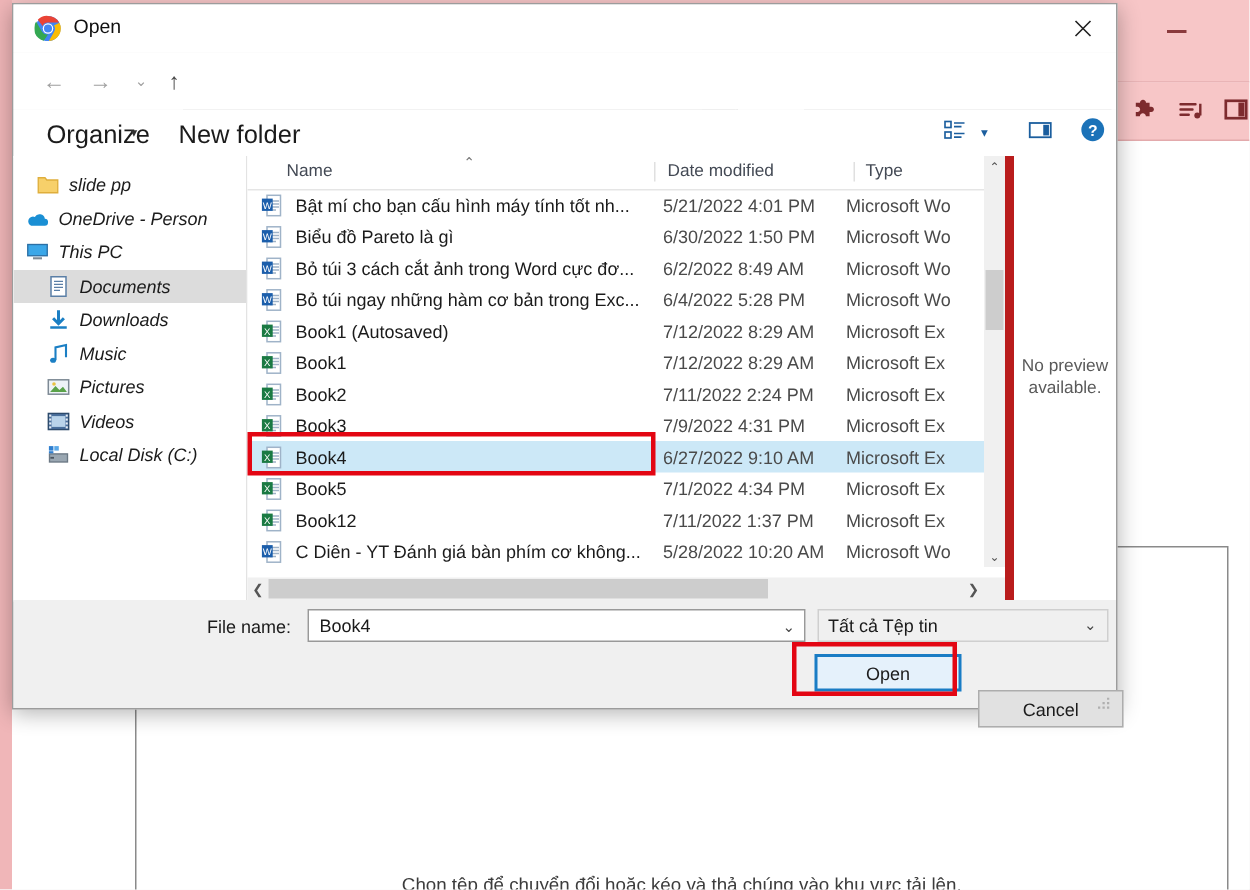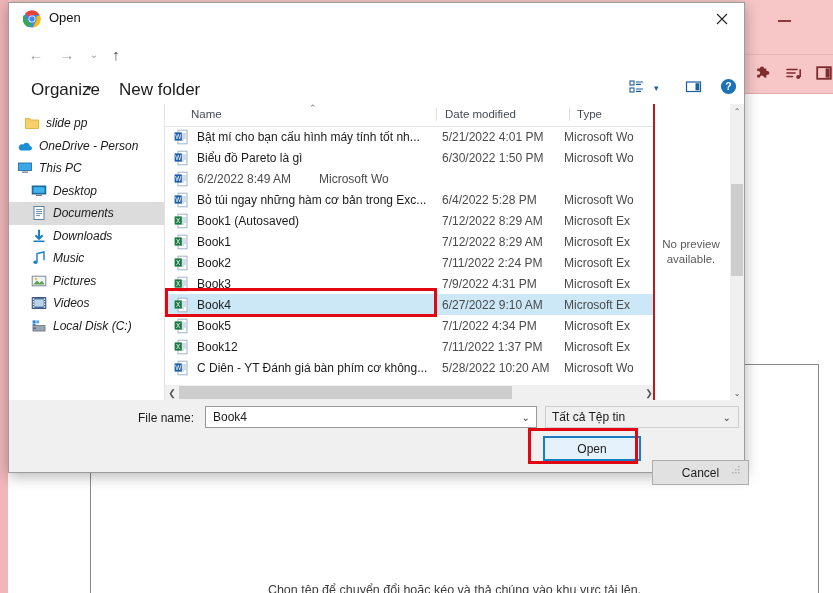--- a/index.html
+++ b/index.html
@@ -153,22 +153,22 @@
   .ftype { width:90px; color:#4a4a4a; white-space:nowrap; overflow:hidden; }
 
   .vsb { position:absolute; right:0; top:0; width:14px; height:274px; background:#f0f0f0; }
   .vsb-thumb { position:absolute; left:1px; top:76px; width:12px; height:40px; background:#cdcdcd; }
   .hsb { position:absolute; left:0; bottom:0; width:505px; height:15px; background:#f0f0f0; }
   .hsb-thumb { position:absolute; left:14px; top:1px; width:333px; height:13px; background:#cdcdcd; }
   .hsb-arrow { position:absolute; top:0; width:14px; height:15px; display:flex; align-items:center; justify-content:center; font-size:9px; color:#555; }
 
   
   .preview {
-    position:absolute; left:644px; top:0; width:74px; height:296px;
-    background:#fff; border-left:2px solid #b91c1c; box-sizing:border-box;
+    position:absolute; left:661px; top:0; width:74px; height:296px;
+    background:#fff; border-left:6px solid #b91c1c; box-sizing:border-box;
     display:flex; align-items:center; justify-content:center;
     text-align:center; font-size:11.5px; color:#5a5a5a; line-height:15px;
   }
 
   
   .dlg-footer { position:absolute; left:0; top:397px; width:735px; height:72px; background:#f0f0f0; }
   .fn-label { position:absolute; left:129px; top:11px; font-size:12px; color:#1b1b1b; }
   .fn-input {
     position:absolute; left:196px; top:6px; width:332px; height:22px;
     border:1px solid #999; background:#fff; box-sizing:border-box;
@@ -356,30 +356,20 @@
           </div>
           <div class="nav-item" style="padding-left: 7px;">
             <span class="nav-ico">
               <svg viewBox="0 0 16 16" width="16" height="16">
                 <rect x="1.5" y="3" width="13" height="7.5" fill="#3ba7e8" stroke="#2b6fa5" stroke-width="0.9"></rect>
                 <rect x="5" y="11.5" width="6" height="1.4" fill="#7d8a96"></rect>
               </svg>
             </span>
             <span>This PC</span>
           </div>
-          <div class="nav-item" style="padding-left: 21px;">
-            <span class="nav-ico">
-              <svg viewBox="0 0 16 16" width="16" height="16">
-                <rect x="1.2" y="3" width="13.6" height="8" fill="#1b7fc4" stroke="#15557f" stroke-width="0.9"></rect>
-                <rect x="2.6" y="4.2" width="10.8" height="5.6" fill="#42b2ea"></rect>
-                <rect x="5" y="11.8" width="6" height="1.2" fill="#6d7b88"></rect>
-              </svg>
-            </span>
-            <span>Desktop</span>
-          </div>
           <div class="nav-item sel" style="padding-left: 21px;">
             <span class="nav-ico">
               <svg viewBox="0 0 16 16" width="16" height="16">
                 <rect x="3" y="1.5" width="10" height="13" fill="#fff" stroke="#5b7fa6" stroke-width="1"></rect>
                 <path d="M5 4.6h6M5 6.6h6M5 8.6h6M5 10.6h4" fill="none" stroke="#5b7fa6" stroke-width="0.9"></path>
               </svg>
             </span>
             <span>Documents</span>
           </div>
           <div class="nav-item" style="padding-left: 21px;">
@@ -480,20 +470,21 @@
             <span class="fdate">6/30/2022 1:50 PM</span>
             <span class="ftype">Microsoft Wo</span>
           </div>
           <div class="row">
             <span class="fico"><svg viewBox="0 0 16 16" width="16" height="16">
                 <rect x="4" y="1.2" width="9" height="13.6" fill="#fff" stroke="#9fb3c8" stroke-width="1"></rect>
                 <path d="M6 5h6M6 7h6M6 9h6M6 11h4" fill="none" stroke="#9fb3c8" stroke-width="0.9"></path>
                 <rect x="0.6" y="3.4" width="7.2" height="8.2" fill="#1b5eab"></rect>
                 <text x="4.2" y="10" font-size="6.4" fill="#fff" text-anchor="middle" font-family="Liberation Sans, sans-serif">W</text>
               </svg></span>
+            <span class="fname">Bỏ túi 3 cách cắt ảnh trong Word cực đơ...</span>
             <span class="fdate">6/2/2022 8:49 AM</span>
             <span class="ftype">Microsoft Wo</span>
           </div>
           <div class="row">
             <span class="fico"><svg viewBox="0 0 16 16" width="16" height="16">
                 <rect x="4" y="1.2" width="9" height="13.6" fill="#fff" stroke="#9fb3c8" stroke-width="1"></rect>
                 <path d="M6 5h6M6 7h6M6 9h6M6 11h4" fill="none" stroke="#9fb3c8" stroke-width="0.9"></path>
                 <rect x="0.6" y="3.4" width="7.2" height="8.2" fill="#1b5eab"></rect>
                 <text x="4.2" y="10" font-size="6.4" fill="#fff" text-anchor="middle" font-family="Liberation Sans, sans-serif">W</text>
               </svg></span>

